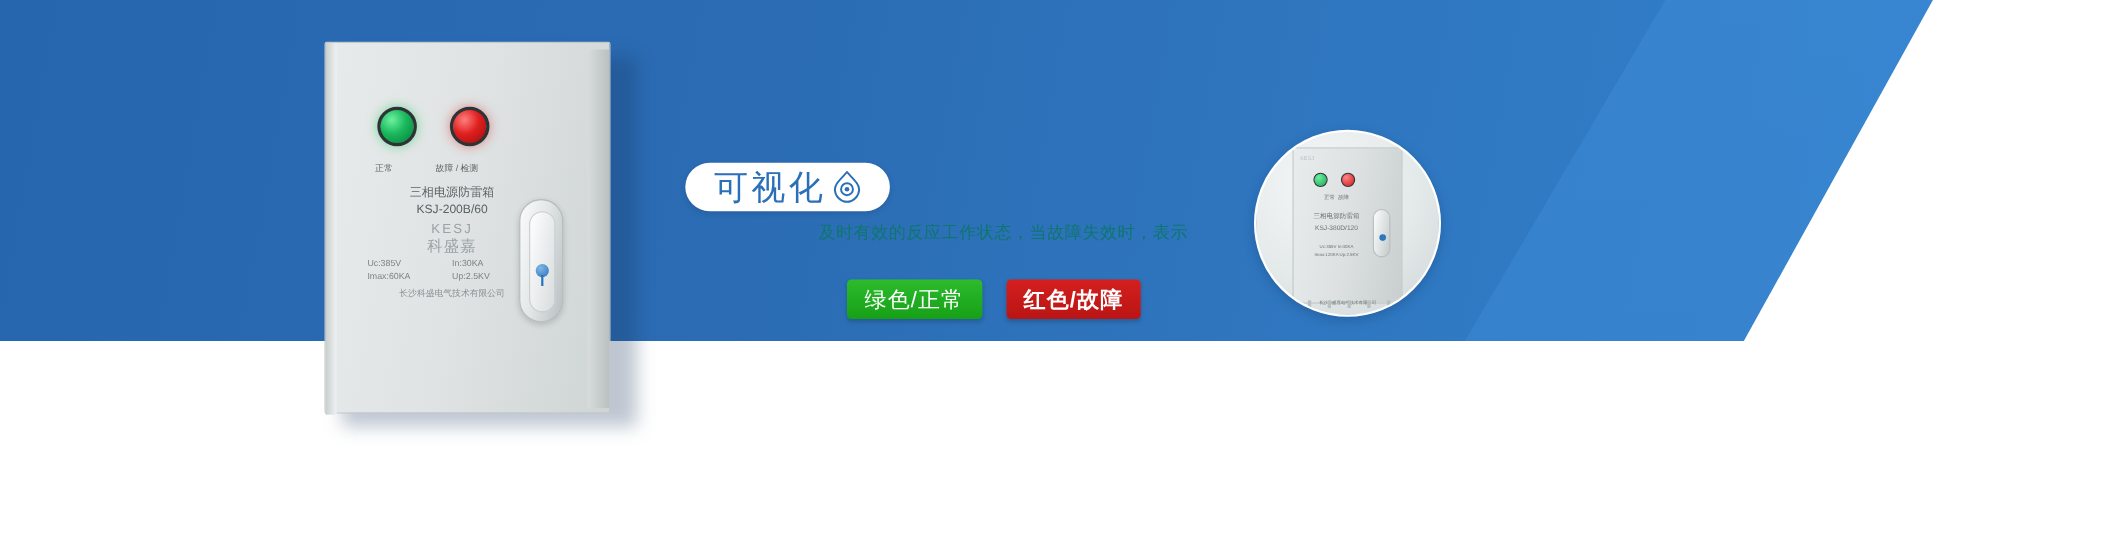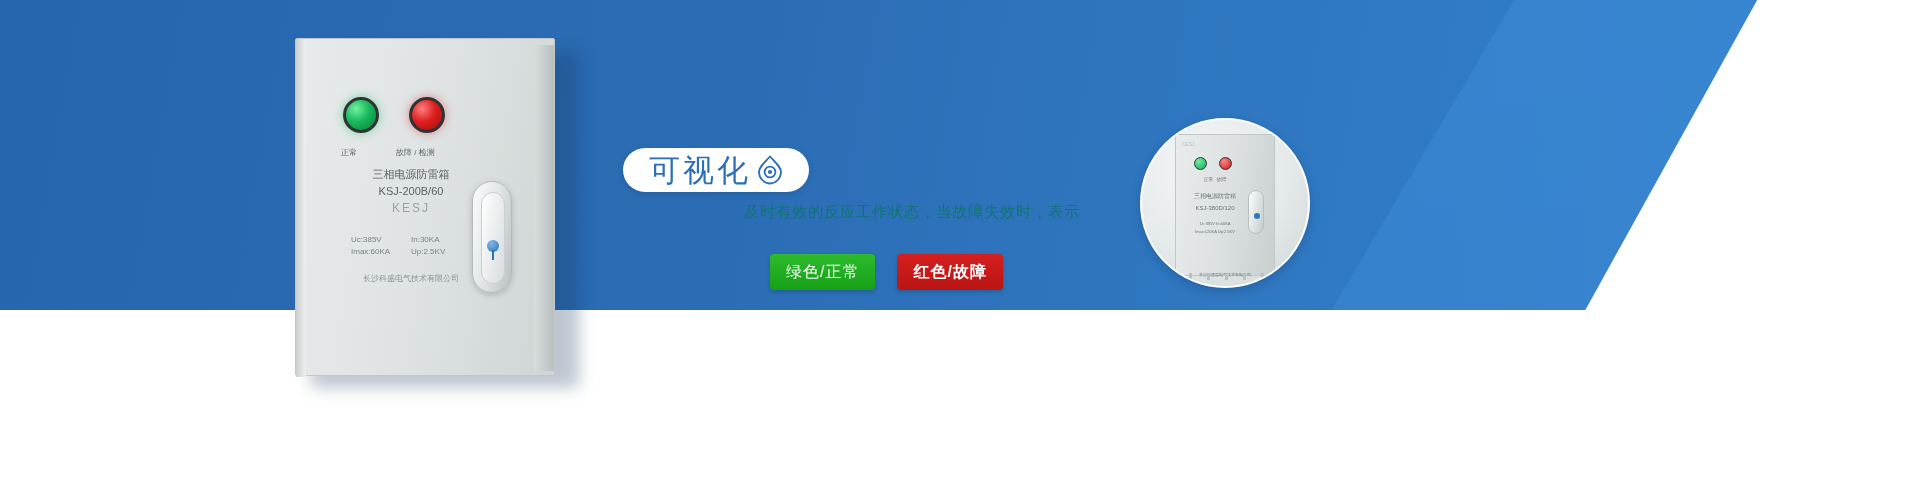--- a/index.html
+++ b/index.html
@@ -110,22 +110,22 @@
     text-align: center;
     color: #6a7273;
     white-space: nowrap;
   }
   .pt-model  { top: 128px; font-size: 11px; color: #5b6364; }
   .pt-code   { top: 146px; font-size: 11px; color: #5b6364; }
   .pt-brandk { top: 162px; font-size: 12px; letter-spacing: 2px; color: #9aa2a3; }
   .pt-brandc { top: 176px; font-size: 14px; color: #9aa2a3; letter-spacing: 1px;}
   .pt-spec1  { top: 196px; font-size: 8px; color: #7b8384; }
   .pt-spec2  { top: 208px; font-size: 8px; color: #7b8384; }
-  .pt-foot   { top: 234px; font-size: 8px; color: #8a9293; }
-  .spec-col { display: inline-block; width: 60px; text-align: left; }
+  .pt-foot   { top: 222px; font-size: 8px; color: #8a9293; }
+  .spec-col { display: inline-block; width: 77px; text-align: left; }
 
   .latch {
     position: absolute;
     left: 176px; top: 142px;
     width: 40px; height: 112px;
     border-radius: 20px;
     background: linear-gradient(100deg,#fbfcfc 0%, #e3e7e8 45%, #b9c0c1 100%);
     border: 1px solid #b4bbbc;
     box-shadow: 0 2px 6px rgba(0,0,0,.18);
   }
@@ -205,21 +205,21 @@
     gap: 22px;
   }
   .badge {
     height: 36px;
     padding: 0 16px;
     border-radius: 4px;
     display: flex;
     align-items: center;
     justify-content: center;
     color: #ffffff;
-    font-size: 16px;
+    font-size: 20px;
     letter-spacing: 1px;
     box-shadow: 0 2px 4px rgba(0,0,0,.18);
   }
   .badge.green { background: linear-gradient(180deg,#2dbb2d,#16a016); }
   .badge.red   { background: linear-gradient(180deg,#d41f1f,#ba1414); font-weight: bold; }
 
   
   .circle-inset {
     position: absolute;
     left: 1140px; top: 118px;
@@ -277,20 +277,21 @@
       <div class="prod-edge-right"></div>
 
       <div class="lamp green"></div>
       <div class="lamp red"></div>
       <div class="lamp-label l1">正常</div>
       <div class="lamp-label l2">故障 / 检测</div>
 
       <div class="prod-text pt-model">三相电源防雷箱</div>
       <div class="prod-text pt-code">KSJ-200B/60</div>
       <div class="prod-text pt-brandk">KESJ</div>
+      <div class="prod-text pt-brandc">科盛嘉</div>
       <div class="prod-text pt-spec1">
         <span class="spec-col">Uc:385V</span><span class="spec-col">In:30KA</span>
       </div>
       <div class="prod-text pt-spec2">
         <span class="spec-col">Imax:60KA</span><span class="spec-col">Up:2.5KV</span>
       </div>
       <div class="prod-text pt-foot">长沙科盛电气技术有限公司</div>
 
       <div class="latch">
         <div class="latch-inner"></div>

